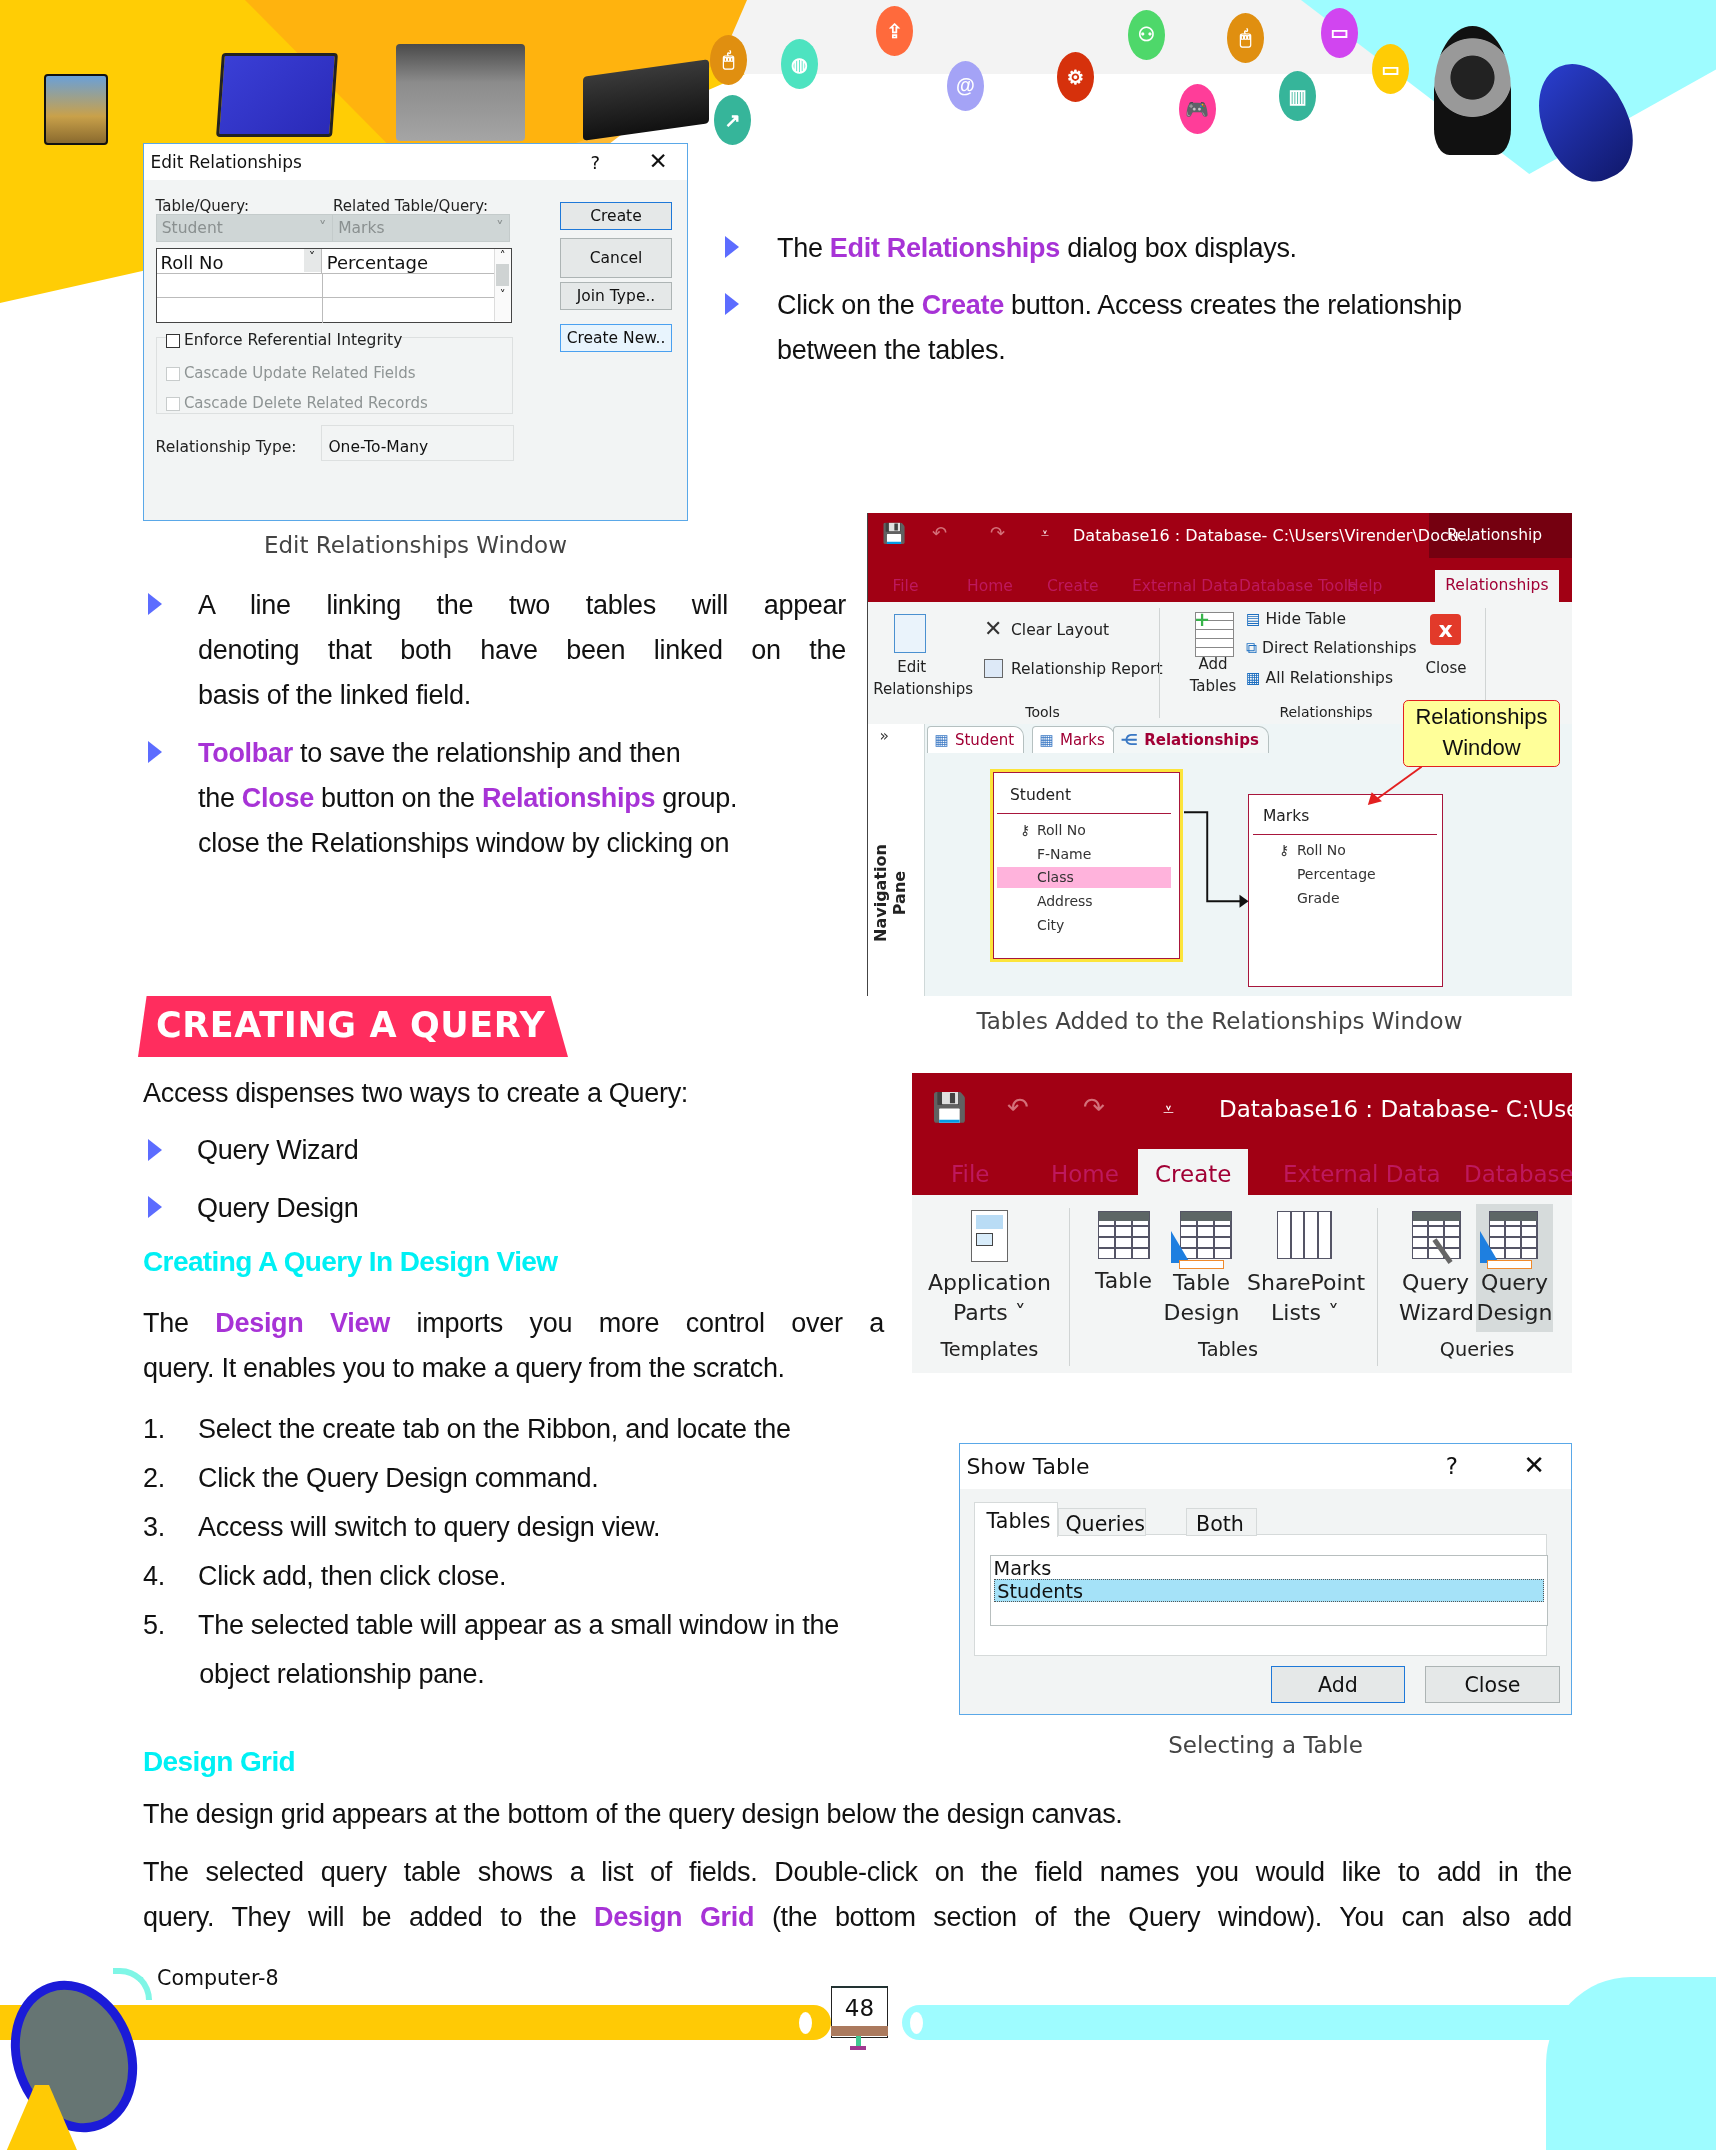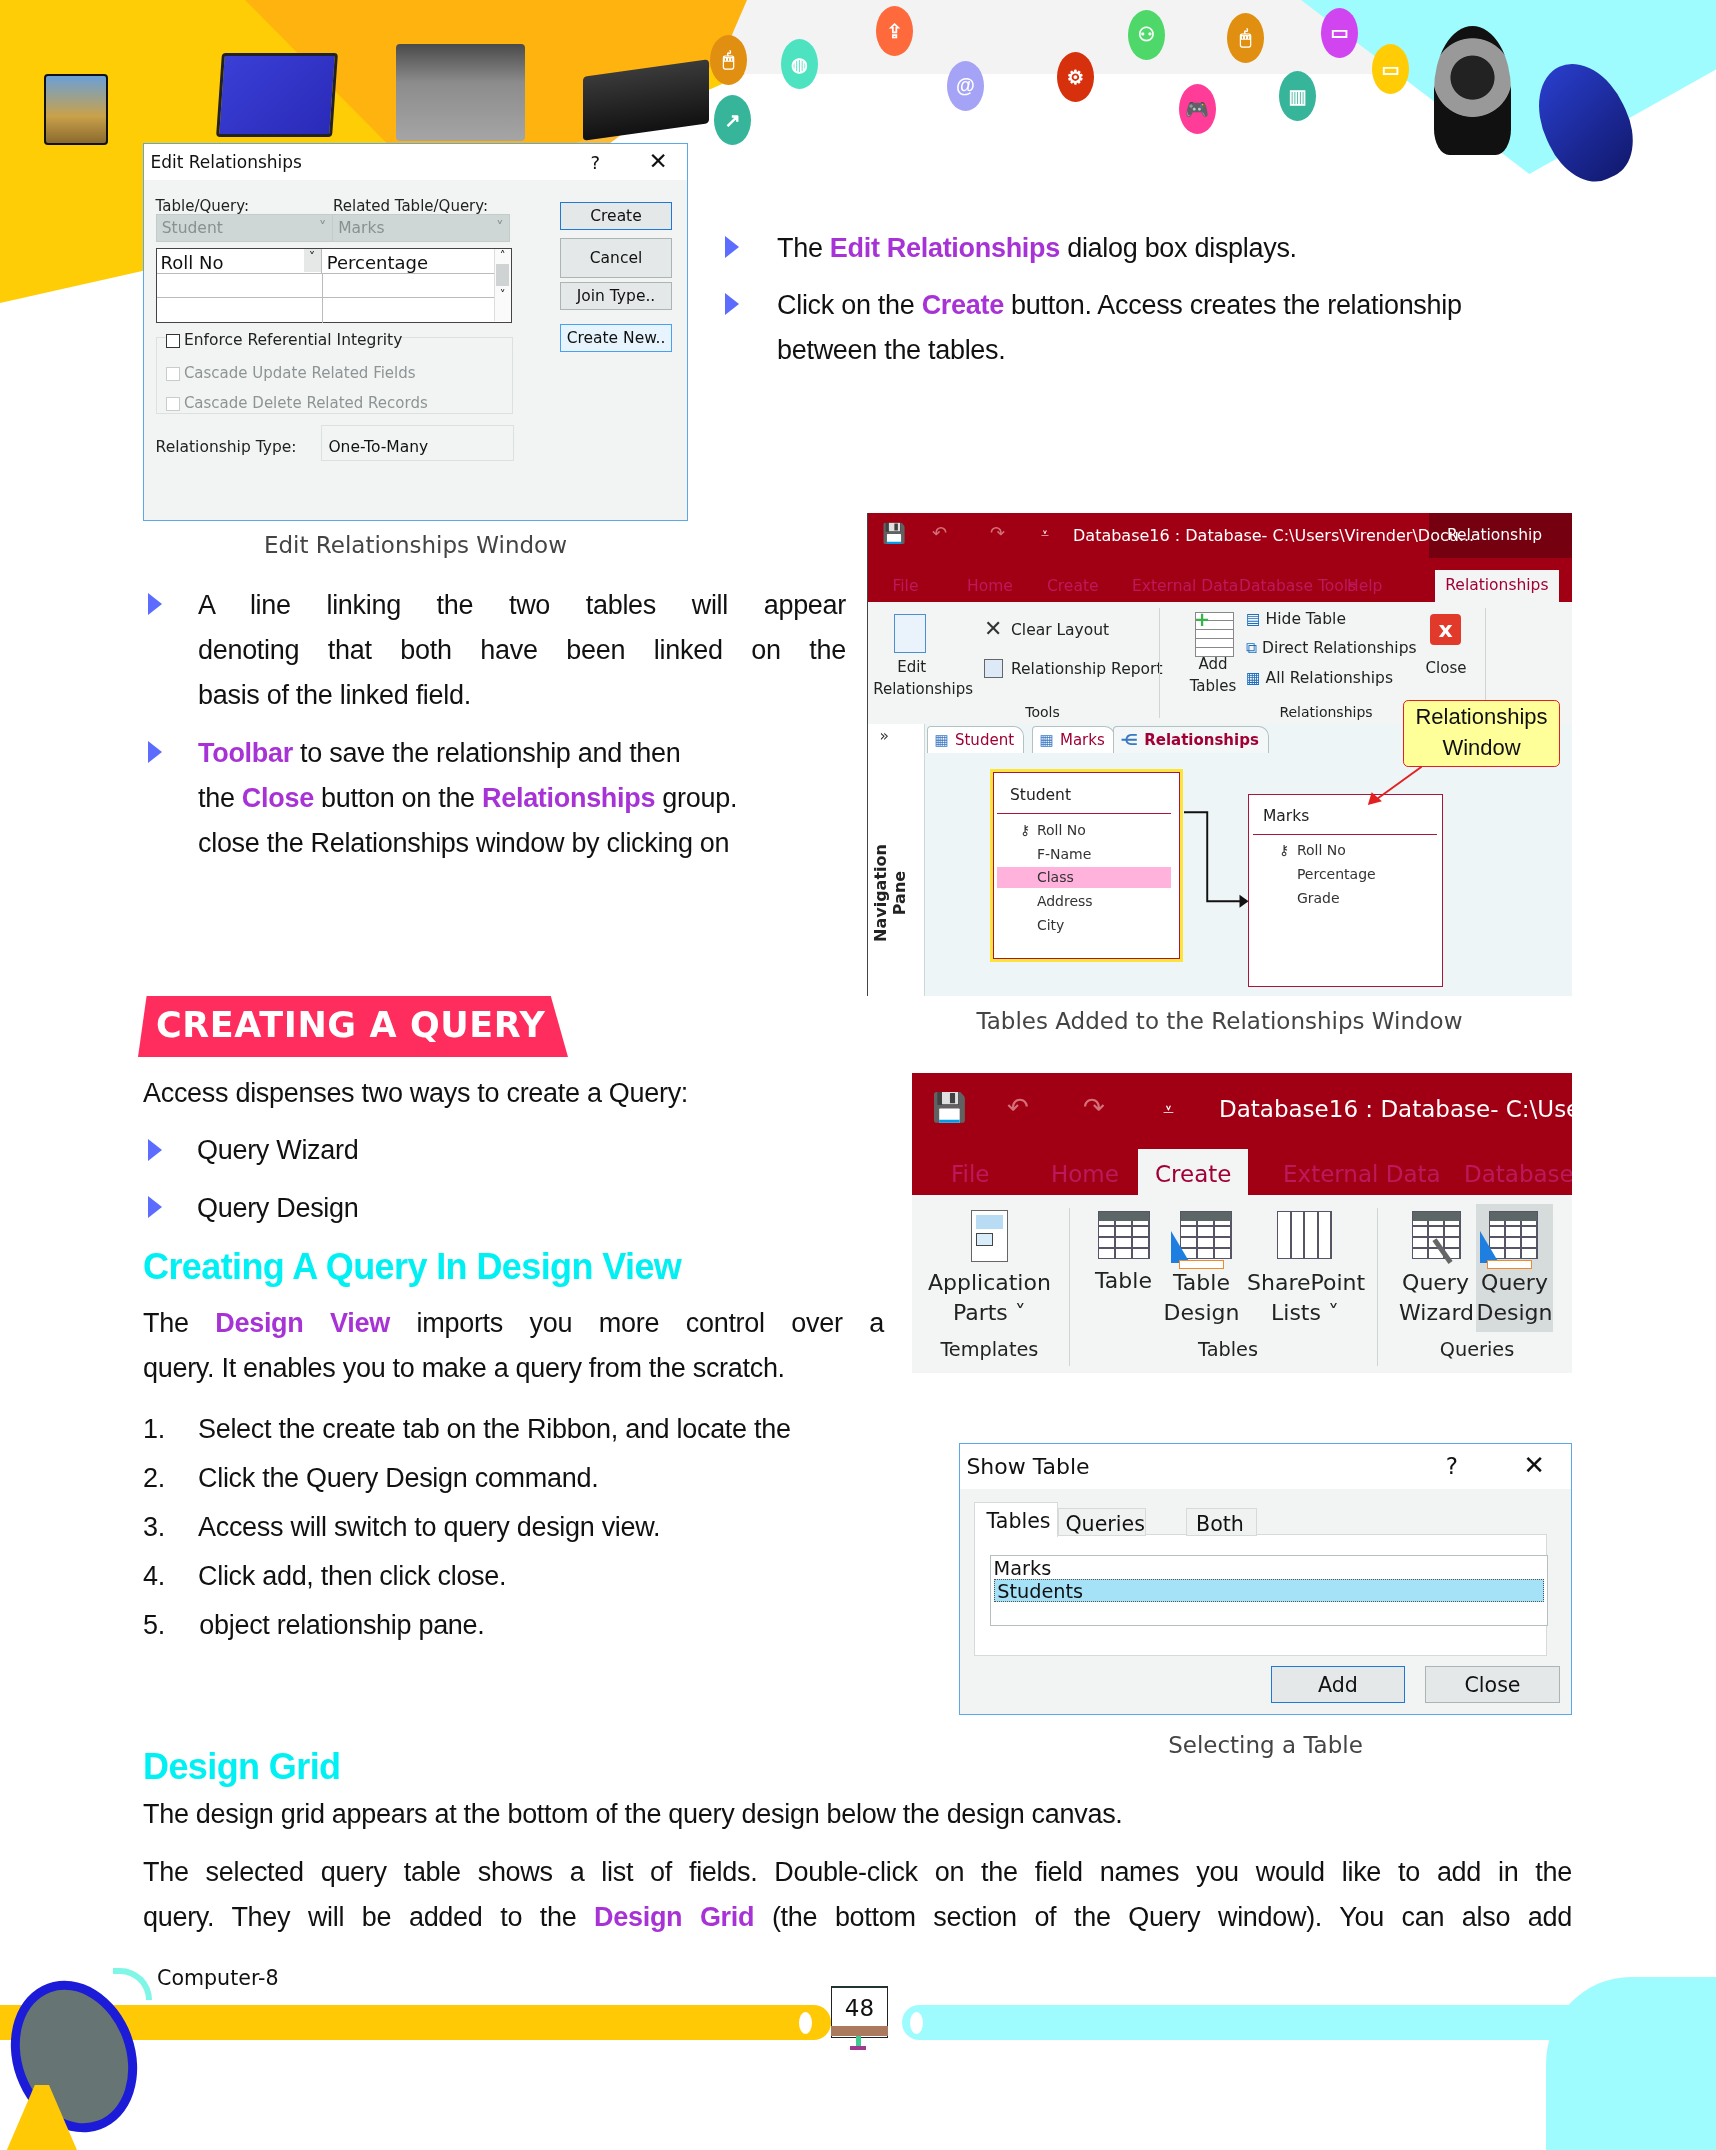--- a/index.html
+++ b/index.html
@@ -36,21 +36,21 @@
   .btn { border:1.3px solid #adb4b4; background:#e5e8e8; font-size:15.5px; display:flex; align-items:center; justify-content:center; color:#111; }
   .btn.default { border:1.9px solid #1e78d8; }
   .btn.light { border:1.3px solid #4aa0f0; background:#e8f4fd; }
   .cb { width:14px; height:14px; border:1.3px solid #333; background:#fff; display:inline-block; vertical-align:middle; margin-right:3.9px; }
   .cb.dis { border-color:#c8cccc; }
   .dimtxt { color:#8e9494; font-size:15px; }
 
   
   .txt { font-family:"Liberation Sans", sans-serif; font-size:27px; line-height:45px; color:#111; letter-spacing:-0.3px; }
   .hl { color:#a733d6; font-weight:bold; }
-  .sub { color:#00f0f4; font-weight:bold; font-size:36px; letter-spacing:-0.6px; }
+  .sub { color:#00f0f4; font-weight:bold; font-size:28px; letter-spacing:-0.6px; }
   .bullet { position:absolute; width:0; height:0; border-top:11.6px solid transparent; border-bottom:11.6px solid transparent; border-left:14px solid #5c6cff; }
   .caption { font-family:"DejaVu Sans", sans-serif; font-size:23px; color:#444; text-align:center; }
   .justify { text-align:justify; text-align-last:justify; }
 
   
   .acc { font-family:"DejaVu Sans", sans-serif; }
   .acc .bar { background:#a10014; color:#fff; }
   .acc .tab { position:absolute; color:#be185d; }
   .acc .tab.sel { background:#f3f5f5; color:#a10035; }
   .acc .ribbon { background:#f3f5f5; }
@@ -286,20 +286,21 @@
     <div style="position: relative; padding-left: 55px;">
       <span style="position: absolute; left: 0px;">3.</span>
       <div>Access will switch to query design view.</div>
     </div>
     <div style="position: relative; padding-left: 55px;">
       <span style="position: absolute; left: 0px;">4.</span>
       <div>Click add, then click close.</div>
     </div>
     <div style="position: relative; padding-left: 55px;">
       <span style="position: absolute; left: 0px;">5.</span>
+      <div>The selected table will appear as a small window in the</div>
       <div style="padding-left: 1.3px;">object relationship pane.</div>
     </div>
   </div>
 
 <div class="abs acc" style="left:912px;top:1073px;width:660px;height:300px;overflow:hidden;">
   <div class="abs bar" style="left:0;top:0;width:660px;height:122px;"></div>
   <div class="abs" style="left:20.6px;top:18px;color:#fff;font-size:28px;">💾</div>
   <div class="abs" style="left:95px;top:19.3px;color:#d4707a;font-size:26px;">↶</div>
   <div class="abs" style="left:171px;top:19.3px;color:#d4707a;font-size:26px;">↷</div>
   <div class="abs" style="left:251px;top:24.5px;color:#fff;font-size:19.3px;">⩡</div>

